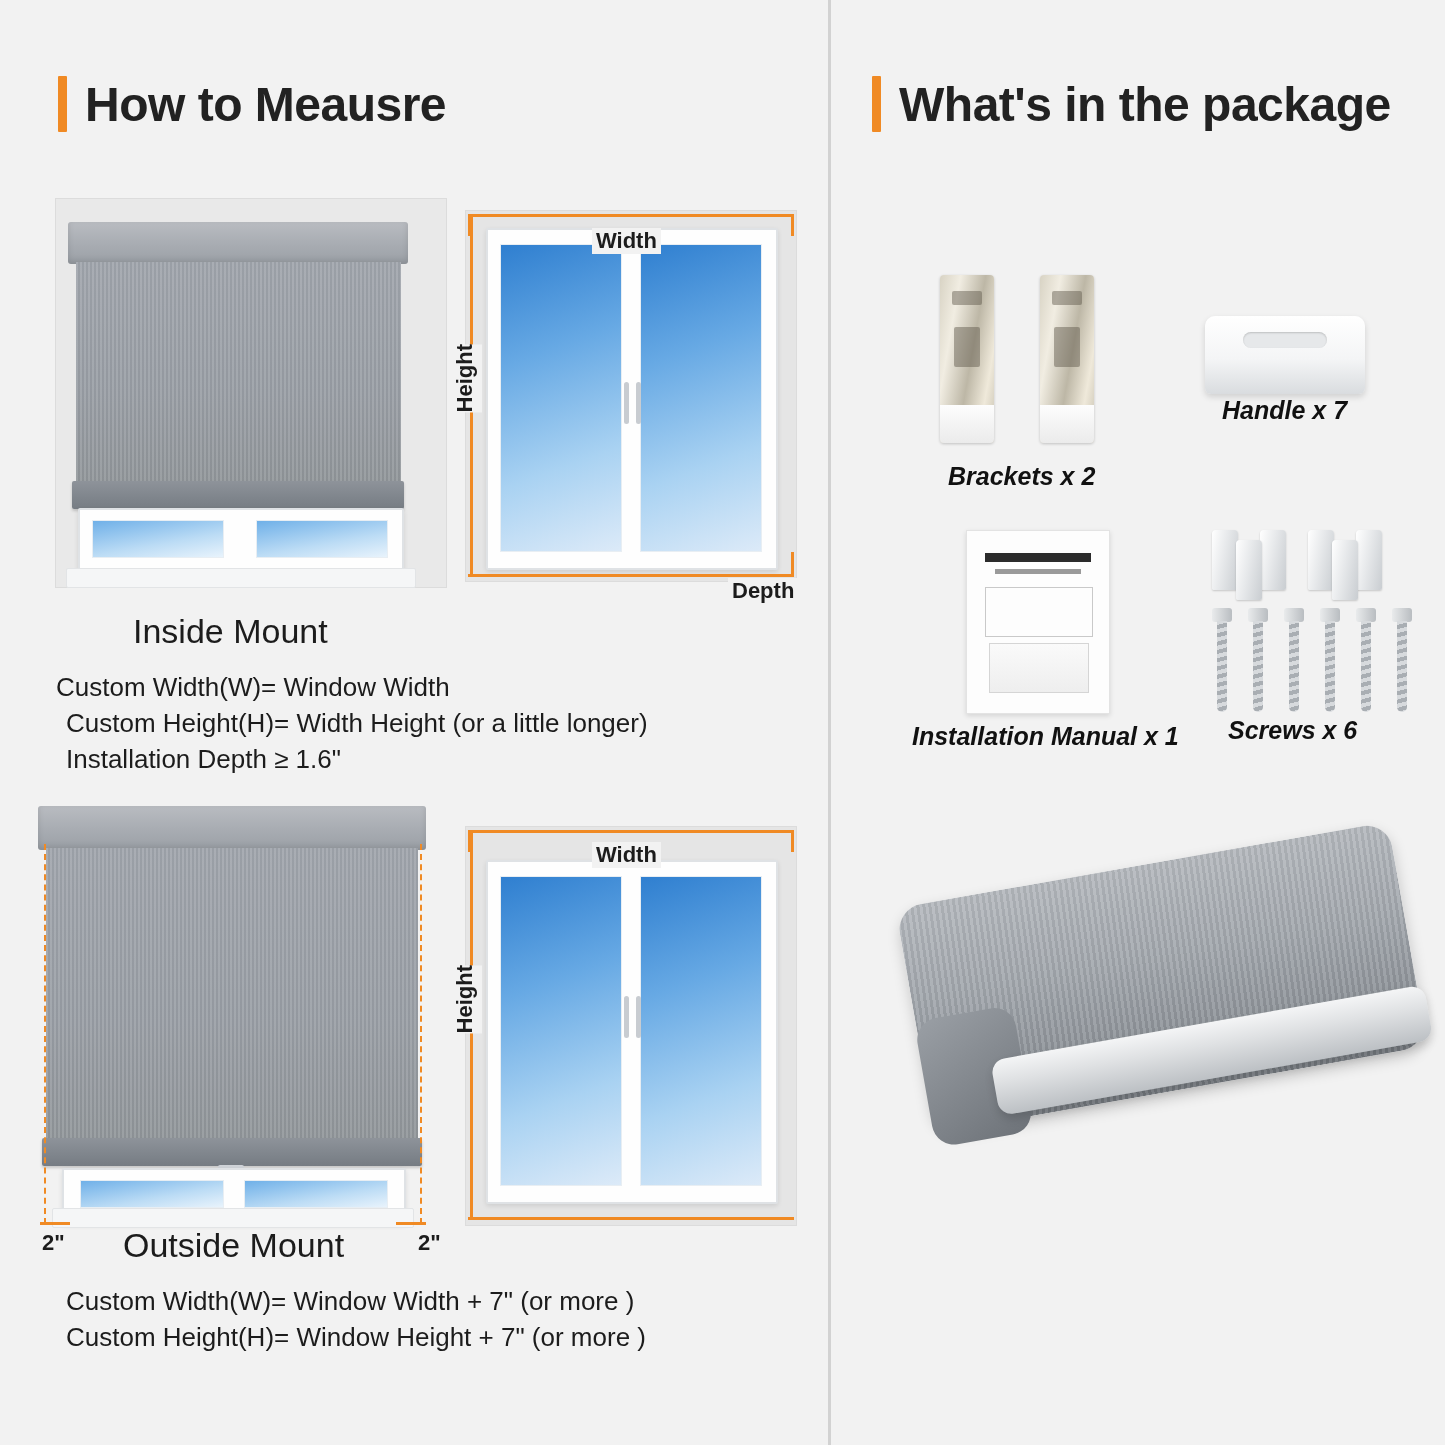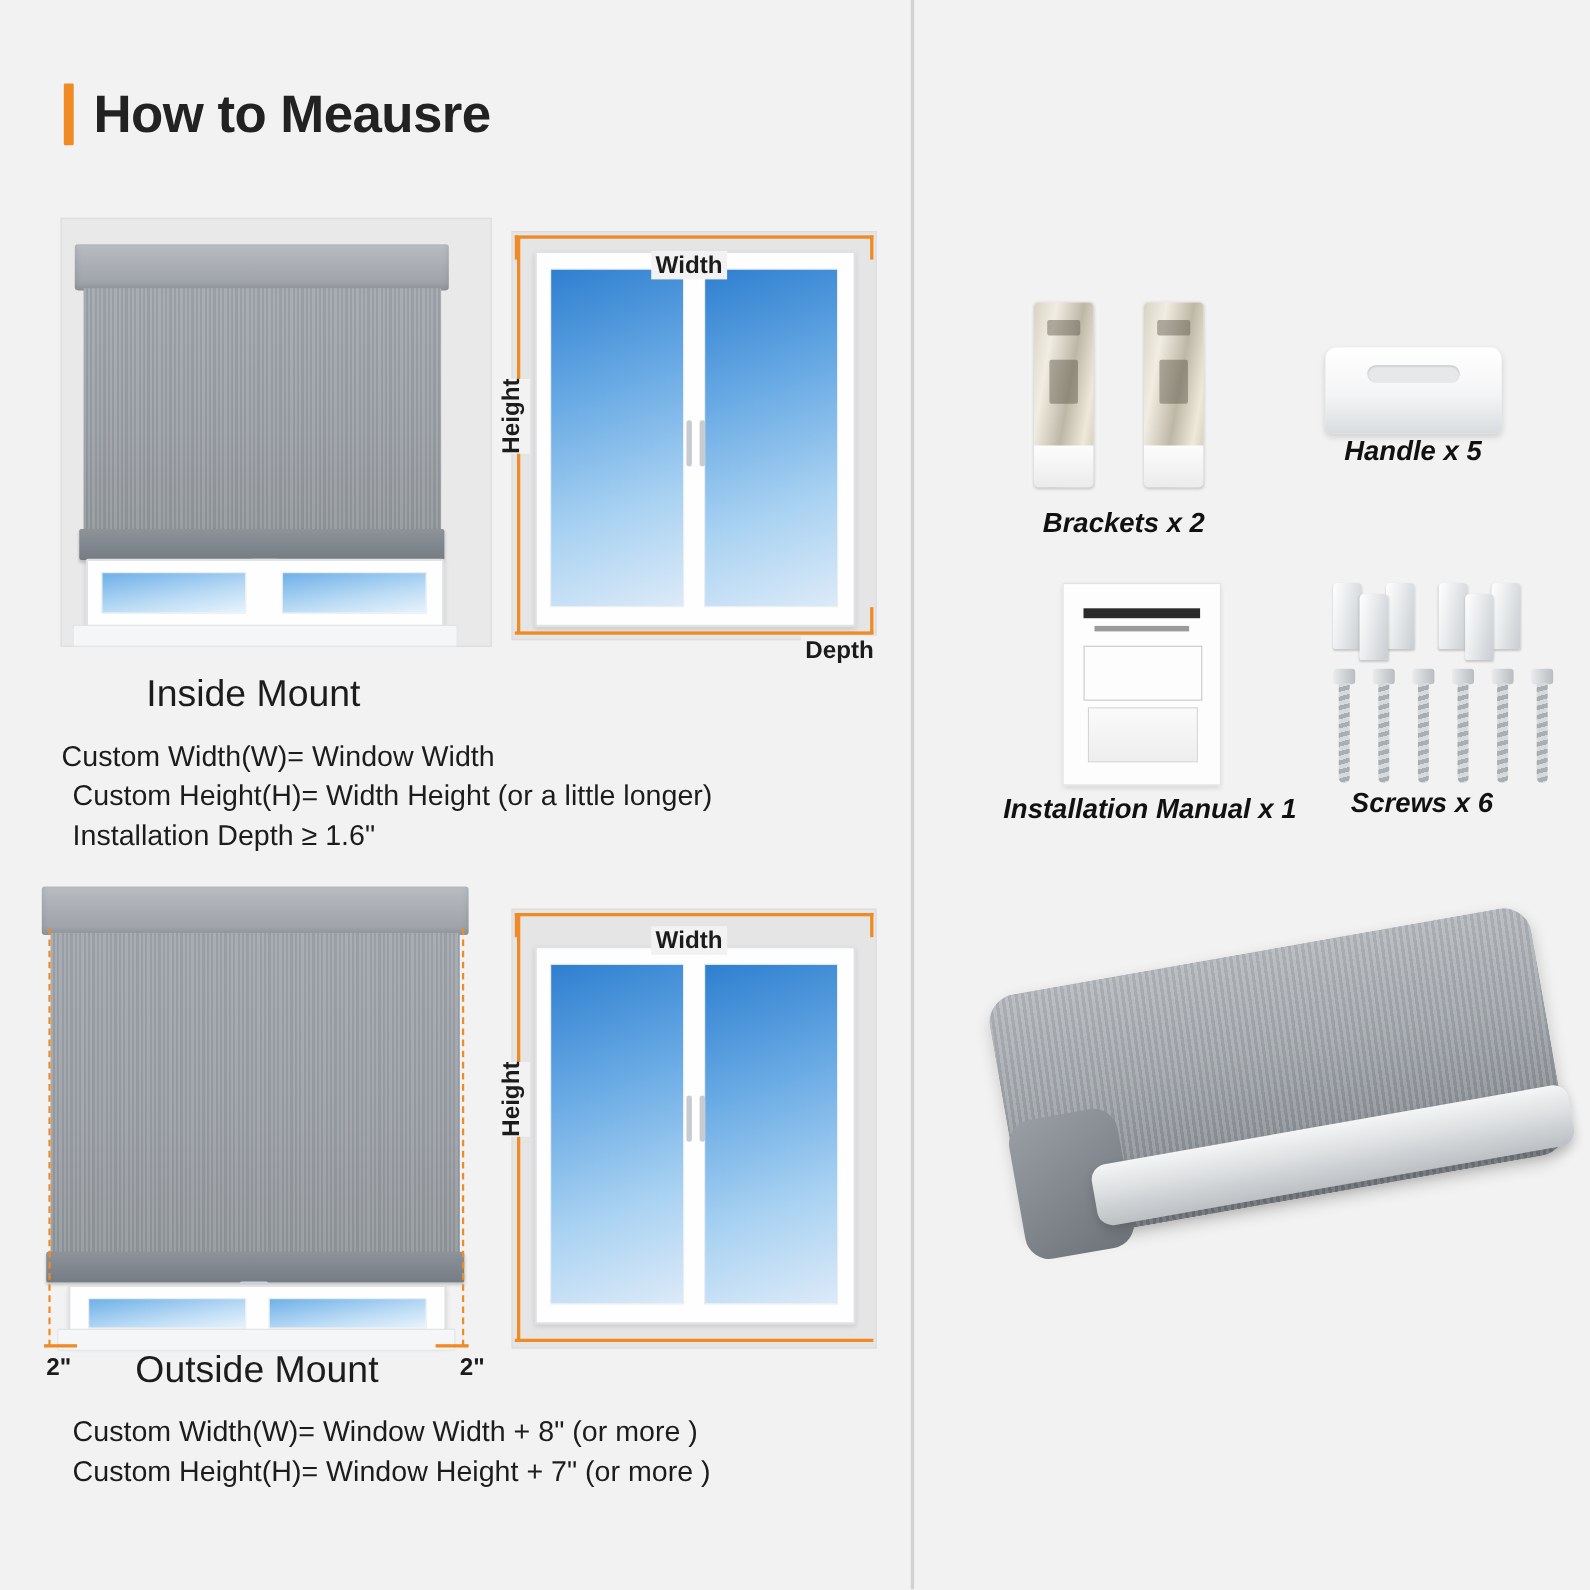--- a/index.html
+++ b/index.html
@@ -171,20 +171,24 @@
 
 <div class="page">
 
   <div class="divider"></div>
 
   <div class="heading" style="left:58px;top:76px;">
     <div class="bar"></div>
     <div class="txt">How to Meausre</div>
   </div>
 
+  <div class="heading" style="left:872px;top:76px;">
+    <div class="bar"></div>
+    <div class="txt">What's in the package</div>
+  </div>
 
   <div class="panel">
 
     <div class="wallbox" style="left:55px;top:198px;width:390px;height:388px;"></div>
 
     <div class="shade-roller" style="left:68px;top:222px;width:340px;height:42px;"></div>
 
     <div class="shade-fabric" style="left:76px;top:262px;width:325px;height:220px;"></div>
 
     <div class="shade-bar" style="left:72px;top:481px;width:332px;height:28px;"></div>
@@ -253,39 +257,39 @@
     <div class="dim-line" style="left:468px;top:830px;width:3px;height:22px;"></div>
     <div class="dim-line" style="left:791px;top:830px;width:3px;height:22px;"></div>
     <div class="dim-label" style="left:592px;top:842px;">Width</div>
 
     <div class="dim-line" style="left:470px;top:832px;width:3px;height:388px;"></div>
     <div class="dim-label vert" style="left:448px;top:965px;">Height</div>
     <div class="dim-line" style="left:468px;top:1217px;width:326px;height:3px;"></div>
   </div>
 
   <div class="caption" style="left:123px;top:1226px;">Outside Mount</div>
-  <div class="bullet" style="left:66px;top:1286px;">Custom Width(W)= Window Width + 8" (or more )</div>
+  <div class="bullet" style="left:66px;top:1286px;">Custom Width(W)= Window Width + 7" (or more )</div>
   <div class="bullet" style="left:66px;top:1322px;">Custom Height(H)= Window Height + 7" (or more )</div>
 
   <div class="bracket" style="left:940px;top:275px;">
     <div class="slot" style="left:12px;top:16px;width:30px;height:14px;"></div>
     <div class="slot" style="left:14px;top:52px;width:26px;height:40px;"></div>
     <div class="base"></div>
   </div>
   <div class="bracket" style="left:1040px;top:275px;">
     <div class="slot" style="left:12px;top:16px;width:30px;height:14px;"></div>
     <div class="slot" style="left:14px;top:52px;width:26px;height:40px;"></div>
     <div class="base"></div>
   </div>
   <div class="part-label" style="left:948px;top:462px;">Brackets x 2</div>
 
   <div class="handlepart" style="left:1205px;top:316px;">
     <div class="notch"></div>
   </div>
-  <div class="part-label" style="left:1222px;top:396px;">Handle x 5</div>
+  <div class="part-label" style="left:1222px;top:396px;">Handle x 7</div>
 
   <div class="manual" style="left:966px;top:530px;">
     <div class="m-title"></div>
     <div class="m-sub"></div>
     <div class="m-box"></div>
     <div class="m-img"></div>
   </div>
   <div class="part-label" style="left:912px;top:722px;">Installation Manual x 1</div>
 
   <div class="anchor" style="left:1212px;top:530px;"></div>

